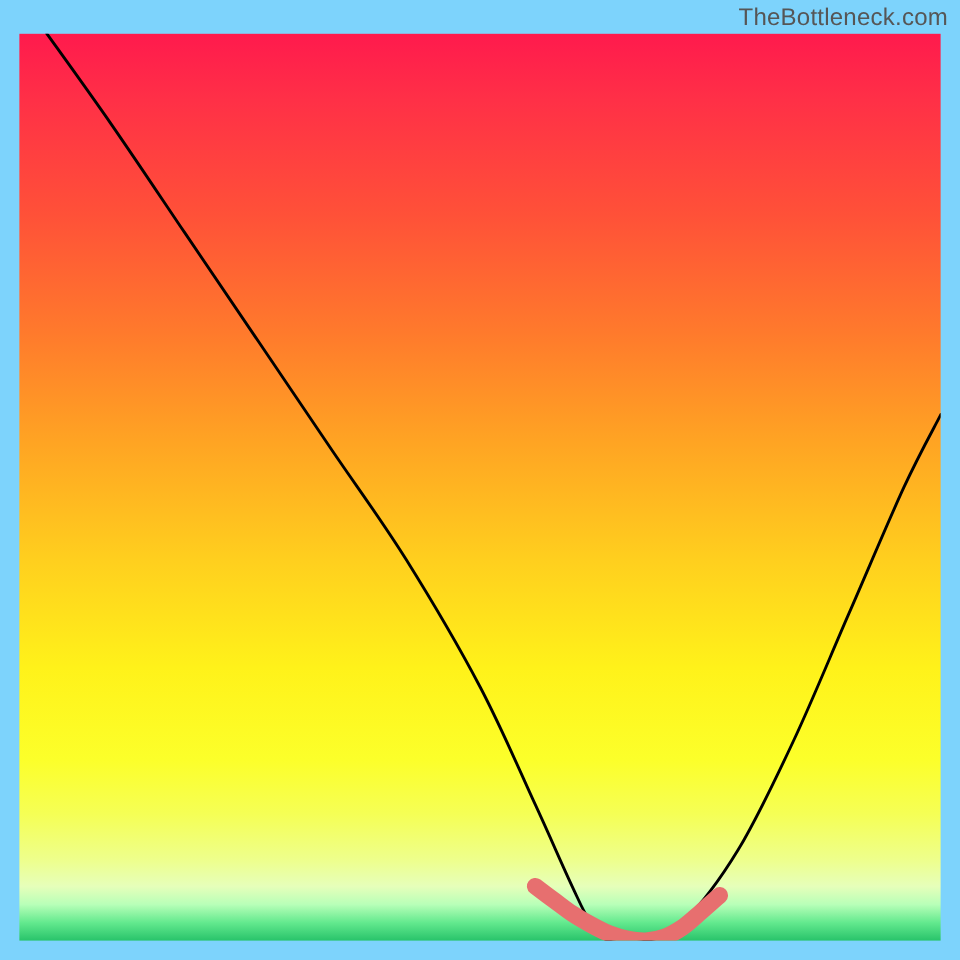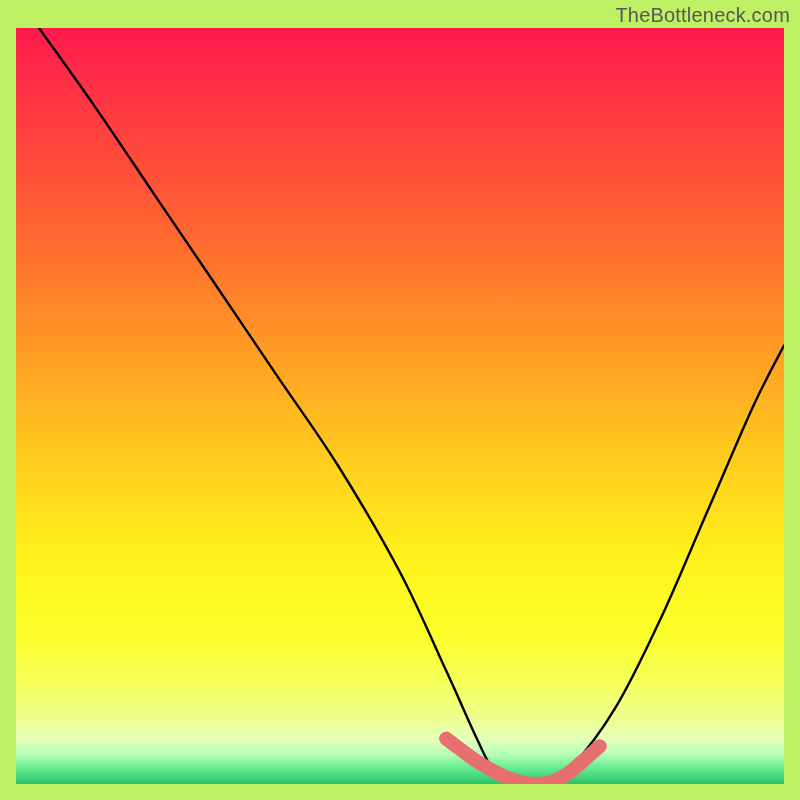--- a/index.html
+++ b/index.html
@@ -7,21 +7,21 @@
     padding: 0;
     width: 800px;
     height: 800px;
     background: #000;
     overflow: hidden;
   }
   .stage {
     position: relative;
     width: 800px;
     height: 800px;
-    background: #bef264;
+    background: #7dd3fc;
   }
   .watermark {
     position: absolute;
     top: 4px;
     right: 10px;
     font-family: Arial, Helvetica, sans-serif;
     font-size: 20px;
     color: #565656;
     letter-spacing: 0.2px;
     z-index: 10;

